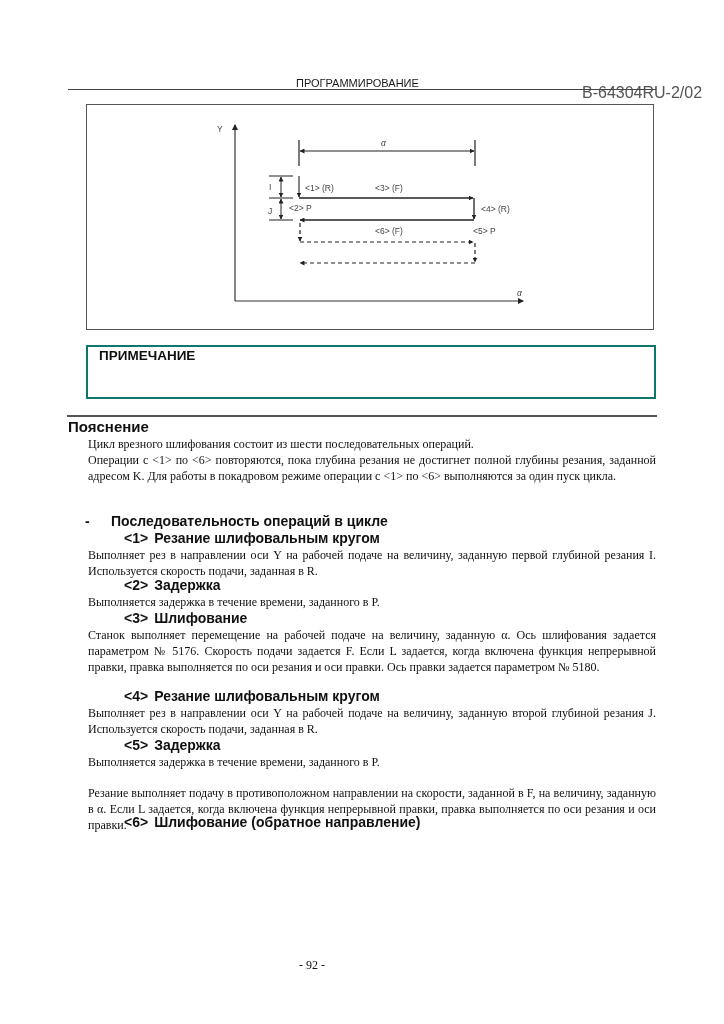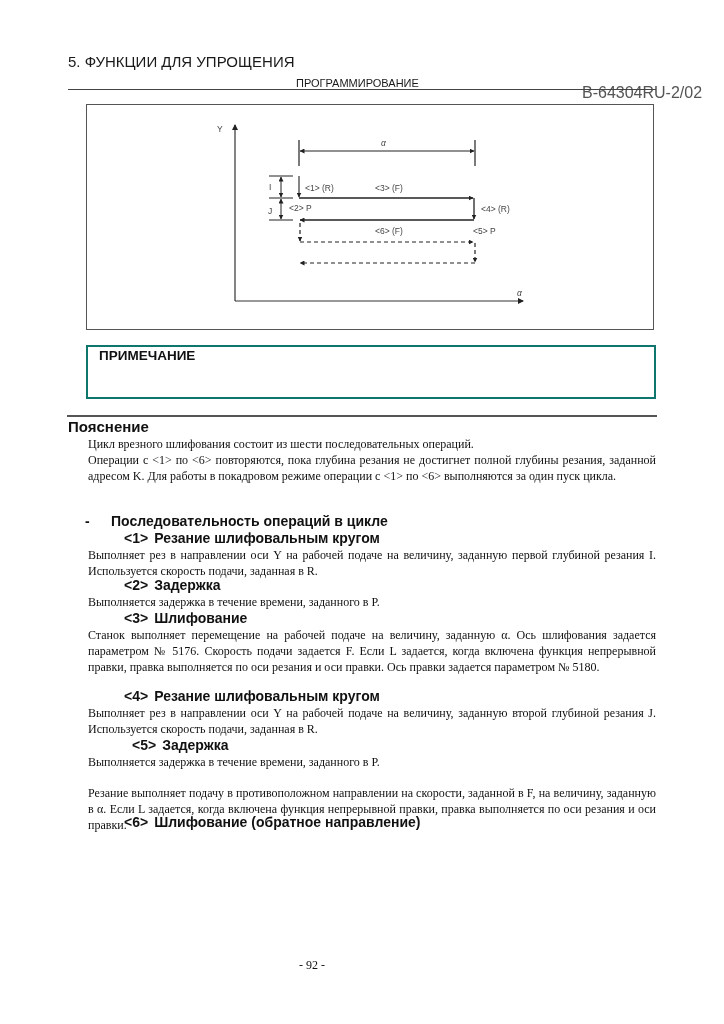--- a/index.html
+++ b/index.html
@@ -29,21 +29,20 @@
   .op-head { position: absolute; left: 124px; font-size: 14px; font-weight: bold; }
   .op-head .num { margin-right: 6px; }
 
   .page-num { position: absolute; left: 0; width: 624px; top: 958px; text-align: center; font-size: 12px; }
   .dlabel { font-family: "Liberation Sans", sans-serif; font-size: 8.5px; fill: #444; }
 </style>
 </head>
 <body>
 
 <div class="hdr-chapter sans">
-  <span>5. ФУНКЦИИ ДЛЯ УПРОЩЕНИЯ</span>
 </div>
 <div class="hdr-section sans">ПРОГРАММИРОВАНИЕ</div>
 <div class="hdr-code sans">B-64304RU-2/02</div>
 <div class="hdr-rule"></div>
 
 <div class="diagram-box">
   <svg class="diagram-svg" width="568" height="226" viewBox="86 104 568 226">
     <defs>
       <marker id="ah" markerWidth="6" markerHeight="6" refX="5" refY="3" orient="auto" markerUnits="userSpaceOnUse">
         <path d="M0,0 L6,3 L0,6 z" fill="#222"></path>
@@ -117,19 +116,19 @@
 
 <div class="op-head sans" style="top:577px;"><span class="num">&lt;2&gt;</span><span>Задержка</span></div>
 <div class="para serif" style="top:594px;">Выполняется задержка в течение времени, заданного в P.</div>
 
 <div class="op-head sans" style="top:610px;"><span class="num">&lt;3&gt;</span><span>Шлифование</span></div>
 <div class="para serif" style="top:627px;">Станок выполняет перемещение на рабочей подаче на величину, заданную α. Ось шлифования задается параметром № 5176. Скорость подачи задается F. Если L задается, когда включена функция непрерывной правки, правка выполняется по оси резания и оси правки. Ось правки задается параметром № 5180.</div>
 
 <div class="op-head sans" style="top:688px;"><span class="num">&lt;4&gt;</span><span>Резание шлифовальным кругом</span></div>
 <div class="para serif" style="top:705px;">Выполняет рез в направлении оси Y на рабочей подаче на величину, заданную второй глубиной резания J. Используется скорость подачи, заданная в R.</div>
 
-<div class="op-head sans" style="top:737px;margin-left:8px;"><span class="num">&lt;5&gt;</span><span>Задержка</span></div>
+<div class="op-head sans" style="top:737px;"><span class="num">&lt;5&gt;</span><span>Задержка</span></div>
 <div class="para serif" style="top:754px;">Выполняется задержка в течение времени, заданного в P.</div>
 
 <div class="op-head sans" style="top:768px;margin-top:46px;"><span class="num">&lt;6&gt;</span><span>Шлифование (обратное направление)</span></div>
 <div class="para serif" style="top:785px;">Резание выполняет подачу в противоположном направлении на скорости, заданной в F, на величину, заданную в α. Если L задается, когда включена функция непрерывной правки, правка выполняется по оси резания и оси правки.</div>
 
 <div class="page-num serif">- 92 -</div>
 
 </body></html>

